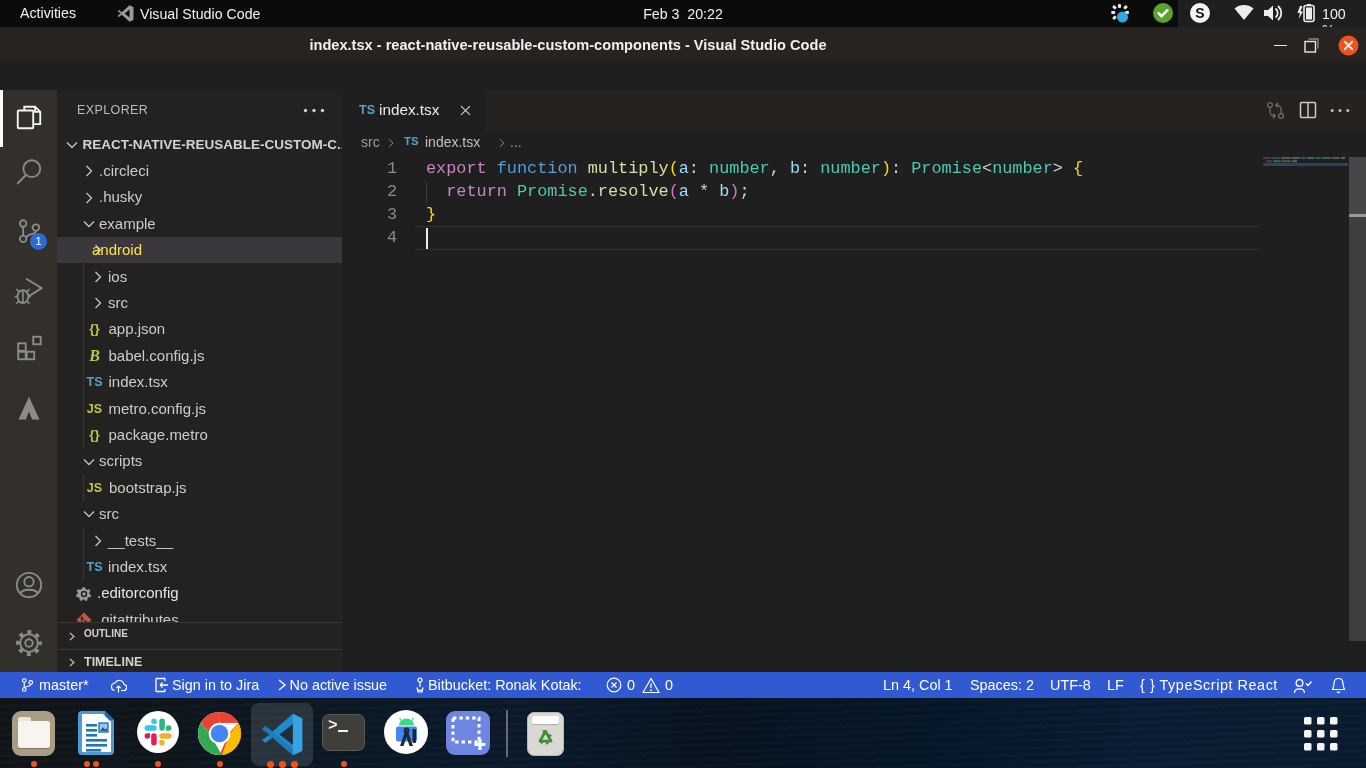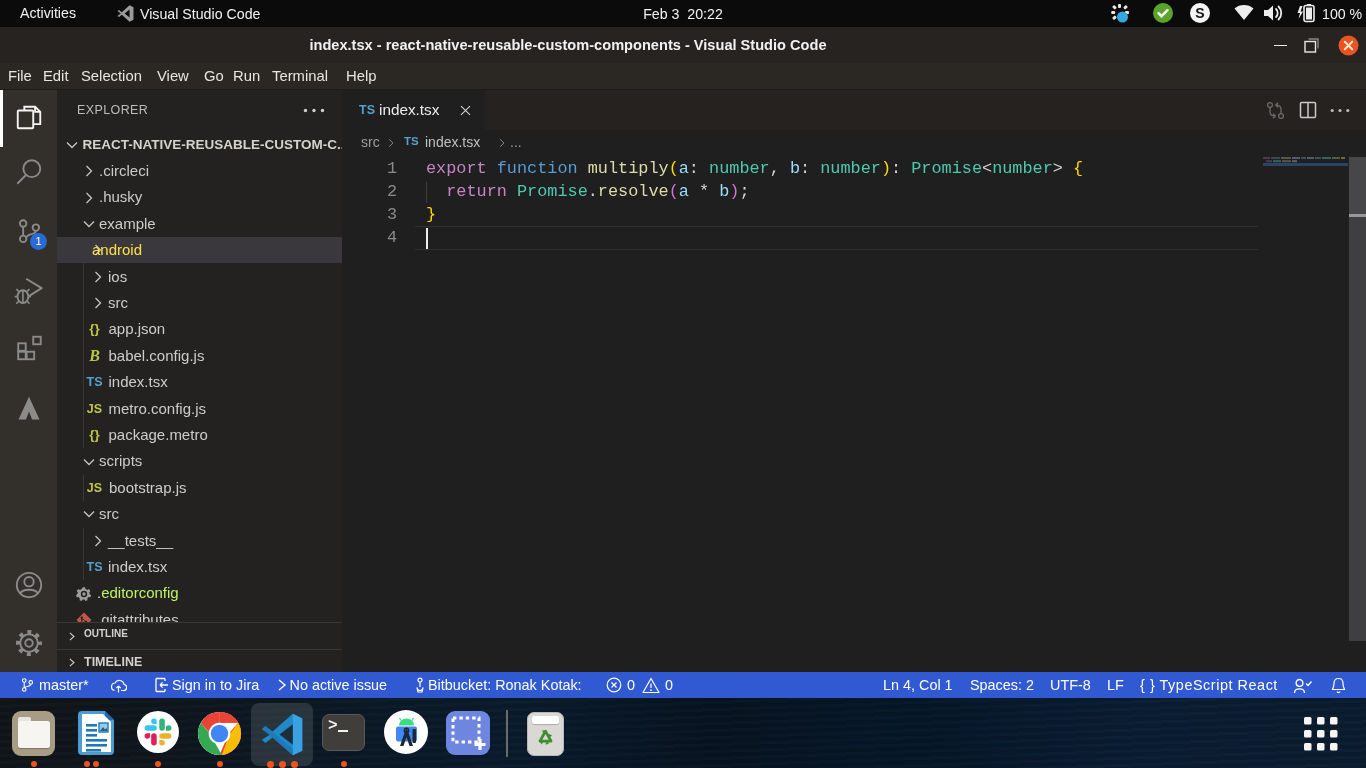--- a/index.html
+++ b/index.html
@@ -2,21 +2,21 @@
 <html><head>
 <meta charset="utf-8">
 <style>
   * { margin:0; padding:0; box-sizing:border-box; }
   html,body { width:1366px; height:768px; overflow:hidden; background:#000; }
   body { font-family:"Liberation Sans", sans-serif; }
   #screen { position:relative; width:1366px; height:768px; background:#1f1f1f; }
   .abs { position:absolute; }
   svg { display:block; }
   
-  #topbar { left:0; top:0; width:1366px; height:27px; background:#0b0b0b; color:#f2f2f2; font-size:14.2px; }
+  #topbar { left:0; top:0; width:1178px; height:27px; background:#0b0b0b; color:#f2f2f2; font-size:14.2px; }
   
   #titlebar { left:0; top:27px; width:1366px; height:36px; background:#262321; }
   
   #menubar { left:0; top:63px; width:1366px; height:27px; background:#2b2824; border-bottom:1px solid #1e1c19; color:#e8e5e1; font-size:14.8px; }
   
   #actbar { left:0; top:90px; width:57px; height:582px; background:#33302c; }
   
   #sidebar { left:57px; top:90px; width:285px; height:582px; background:#232220; color:#cccccc; }
   
   #editor { left:342px; top:90px; width:1024px; height:582px; background:#1f1f1f; }
@@ -80,30 +80,20 @@
     <div class="abs" style="left:1274px; top:44px; width:13px; height:1.6px; background:#e8e8e8; top:17.5px;"></div>
     <svg class="abs" style="left:1304px; top:11px;" width="15" height="15" viewBox="0 0 15 15">
       <rect x="1" y="3.5" width="10.5" height="10.5" fill="none" stroke="#e8e8e8" stroke-width="1.4"></rect>
       <path d="M4.5 1 H14 V10.5" fill="none" stroke="#8a8781" stroke-width="1.4"></path>
     </svg>
     <svg class="abs" style="left:1338px; top:8px;" width="21" height="21" viewBox="0 0 21 21">
       <circle cx="10.5" cy="10.5" r="10" fill="#e95420"></circle>
       <path d="M6.8 6.8 L14.2 14.2 M14.2 6.8 L6.8 14.2" stroke="#f6e7c8" stroke-width="2" stroke-linecap="round"></path>
     </svg>
   </div>
-  <div class="abs" id="menubar">
-    <div class="abs" style="left:8px; top:4.5px;">File</div>
-    <div class="abs" style="left:43px; top:4.5px;">Edit</div>
-    <div class="abs" style="left:81px; top:4.5px;">Selection</div>
-    <div class="abs" style="left:157px; top:4.5px;">View</div>
-    <div class="abs" style="left:204px; top:4.5px;">Go</div>
-    <div class="abs" style="left:233px; top:4.5px;">Run</div>
-    <div class="abs" style="left:272px; top:4.5px;">Terminal</div>
-    <div class="abs" style="left:346px; top:4.5px;">Help</div>
-  </div>
   <div class="abs" id="actbar">
     <div class="abs" style="left:0; top:0; width:2.5px; height:57px; background:#fff;"></div>
 
     <svg class="abs" style="left:14px; top:12px;" width="30" height="31" viewBox="0 0 32 32">
       <g fill="none" stroke="#f5f5f5" stroke-width="2">
         <path d="M11 8 V4.5 H22.5 L28 10 V23 H20.5"></path>
         <path d="M28 10 H22.5 V4.5"></path>
         <rect x="4" y="8.5" width="16.5" height="19" rx="1"></rect>
       </g>
     </svg>
@@ -220,21 +210,21 @@
       <div class="abs" style="left:42px; top:369.6px; line-height:26.4px; font-weight:normal; color:#cccccc; white-space:nowrap;">src</div>
       <svg class="abs" style="left:33px; top:401.2px;" width="16" height="16" viewBox="0 0 16 16">
           <path d="M5.5 3 L10.5 8 L5.5 13" stroke="#c5c5c5" stroke-width="1.3" fill="none"></path>
         </svg>
       <div class="abs" style="left:51px; top:396.0px; line-height:26.4px; font-weight:normal; color:#cccccc; white-space:nowrap;">__tests__</div>
       <div class="abs" style="left:28px; top:422.4px; width:19px; text-align:center; font-size:12.5px; font-weight:bold; color:#56a0c9; line-height:26.4px;">TS</div>
       <div class="abs" style="left:51px; top:422.4px; line-height:26.4px; font-weight:normal; color:#cccccc; white-space:nowrap;">index.tsx</div>
       <svg class="abs" style="left:19px; top:454.29999999999995px;" width="16" height="16" viewBox="0 0 16 16">
           <path fill="#9d9d9d" d="M8 4.8 A3.2 3.2 0 1 0 8 11.2 A3.2 3.2 0 1 0 8 4.8 M8 6.3 A1.7 1.7 0 1 1 8 9.7 A1.7 1.7 0 1 1 8 6.3 Z M6.9 1.2 H9.1 L9.5 3 L11.2 3.9 L12.9 3.1 L14.4 4.9 L13.3 6.4 L13.7 8.2 L15.2 9.2 L14.4 11.2 L12.6 11.1 L11.3 12.4 L11.5 14.3 L9.4 15 L8.4 13.4 H6.6 L5.6 15 L3.6 14.2 L3.8 12.4 L2.5 11.1 L0.7 11.2 L0 9.1 L1.5 8.1 L1.8 6.3 L0.7 4.9 L2.2 3.1 L3.9 3.9 L5.6 3 Z"></path>
         </svg>
-      <div class="abs" style="left:40px; top:448.8px; line-height:26.4px; font-weight:normal; color:#bef264; white-space:nowrap;">.editorconfig</div>
+      <div class="abs" style="left:40px; top:448.8px; line-height:26.4px; font-weight:normal; color:#e5e5e5; white-space:nowrap;">.editorconfig</div>
       <svg class="abs" style="left:19px; top:480.2px;" width="16" height="16" viewBox="0 0 16 16">
           <path fill="#bf5747" d="M8 0.5 L15.5 8 L8 15.5 L0.5 8 Z"></path>
           <circle cx="5.8" cy="5.8" r="1.2" fill="#232220"></circle>
           <circle cx="10" cy="10" r="1.2" fill="#232220"></circle>
           <path d="M5.8 7 V11 M5.9 7.2 C8 7.2 8.8 8 8.8 9.6" stroke="#232220" stroke-width="1" fill="none"></path>
         </svg>
       <div class="abs" style="left:40px; top:475.2px; line-height:26.4px; font-weight:normal; color:#cccccc; white-space:nowrap;">.gitattributes</div>
     </div>
 
     <div class="abs" style="left:0; top:532px; width:285px; height:26px; border-top:1px solid #3b3936;">

